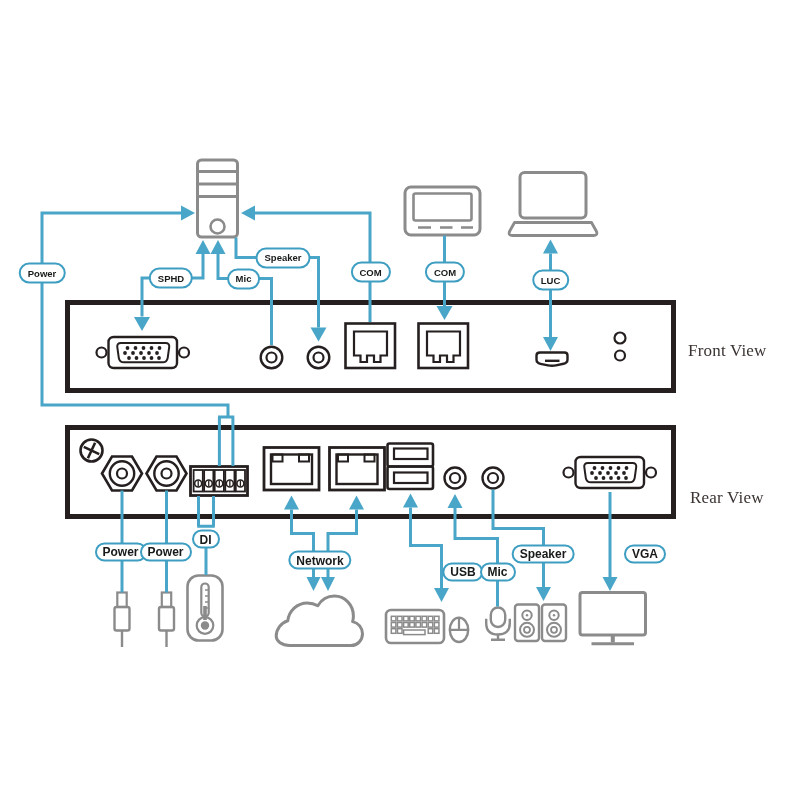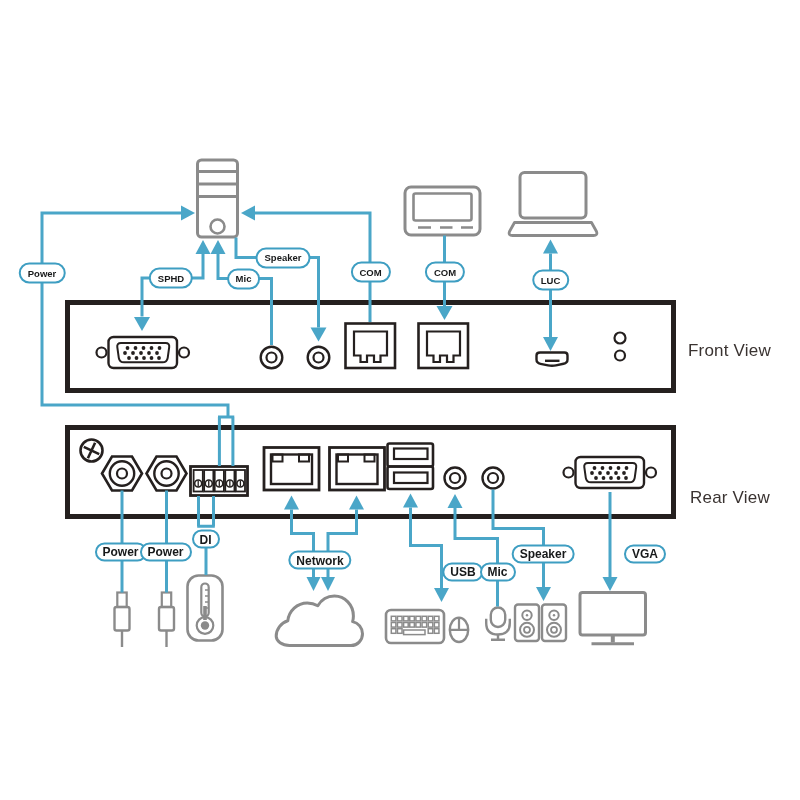--- a/index.html
+++ b/index.html
@@ -11,21 +11,21 @@
   .kf{fill:var(--outline);stroke:none;}
   .g{stroke:var(--icon-gray);fill:none;}
   .gf{fill:var(--icon-gray);stroke:none;}
   .t{stroke:var(--accent);fill:none;stroke-width:3;}
   .ta{fill:var(--accent);stroke:none;}
   .pill{position:absolute;transform:translate(-50%,-50%);display:inline-flex;align-items:center;
         justify-content:center;height:17px;padding:0 7px;background:#fff;
         border:2px solid var(--pill-border);border-radius:12px;
         font-weight:bold;font-size:9.5px;line-height:1;color:#17191a;white-space:nowrap;z-index:5;}
   .pill.sm{height:15px;padding:0 6px;font-size:12px;}
-  .viewlabel{position:absolute;font-size:17px;color:var(--label-text);letter-spacing:.2px;z-index:5;}
+  .viewlabel{position:absolute;font-size:17px;color:var(--label-text);letter-spacing:.2px;z-index:5;font-family:Liberation Serif, serif;}
 </style>
 </head>
 <body>
 
 <div class="stage">
 <svg width="800" height="800" viewBox="0 0 800 800">
 
   <g>
     <rect class="kw" x="67.5" y="302.5" width="606" height="88" stroke-width="5"></rect>
 

